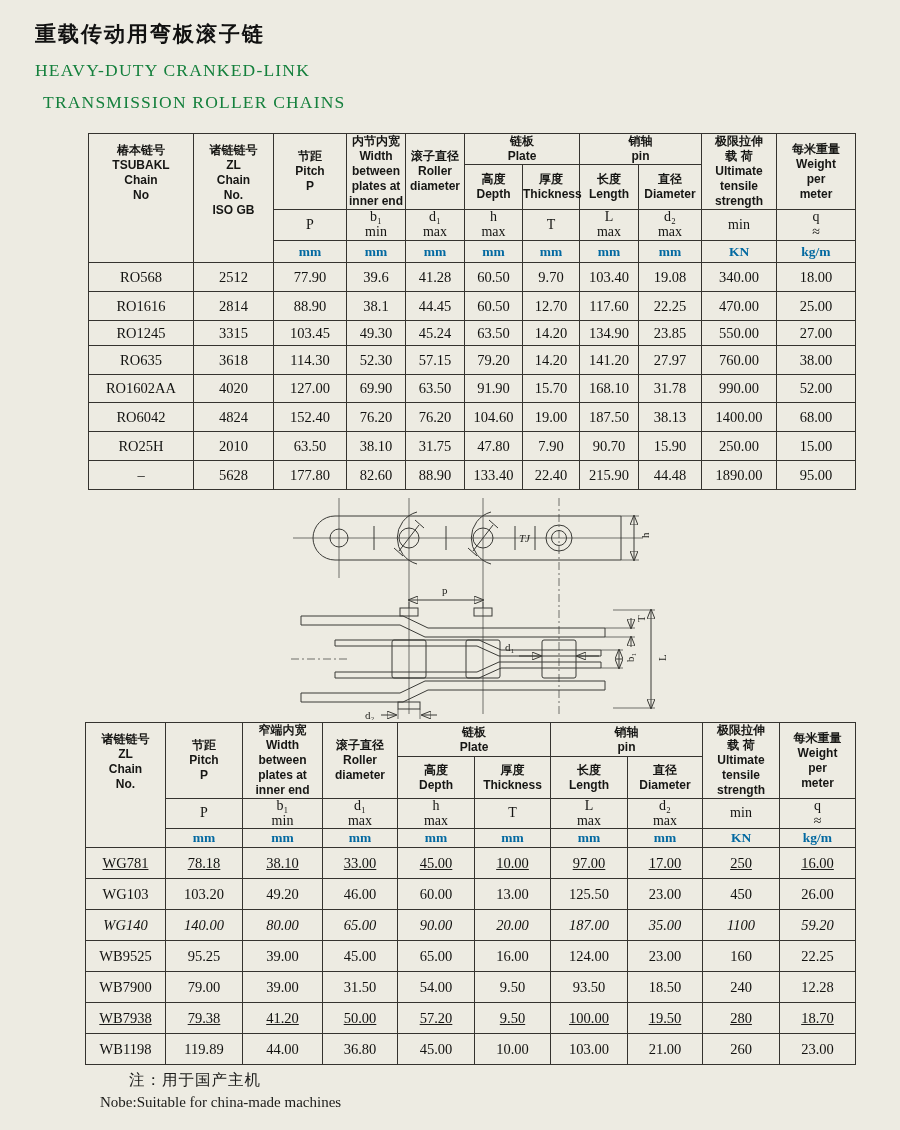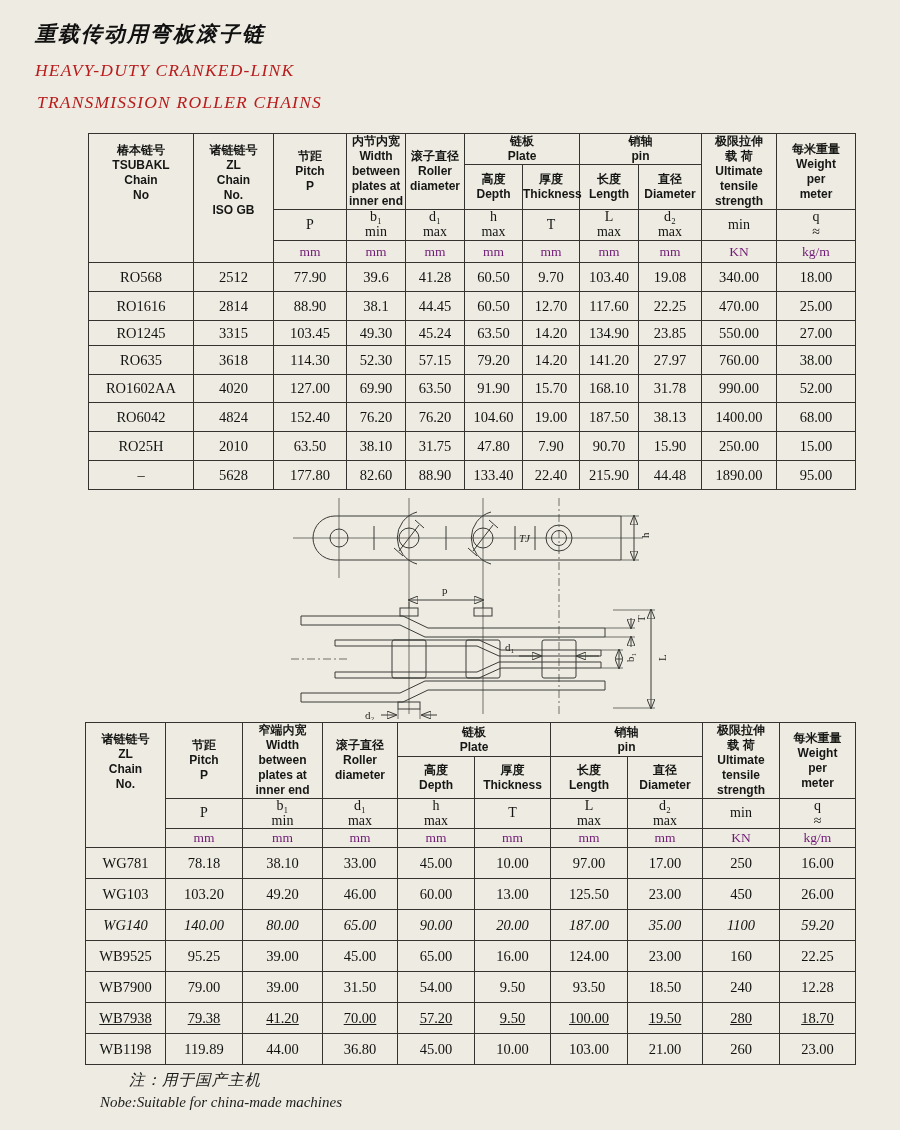--- a/index.html
+++ b/index.html
@@ -2,42 +2,42 @@
 <html><head>
 <meta charset="utf-8">
 <style>
   html,body{margin:0;padding:0;}
   body{
     width:900px;height:1130px;position:relative;
     background:#edebe2;
     font-family:"Liberation Sans","DejaVu Sans",sans-serif;
     color:#1c1c1a;overflow:hidden;
   }
-  .abs{position:absolute;font-style:italic;}
+  .abs{position:absolute;}
   
   .title-zh{left:35px;top:20px;font-size:21px;font-weight:bold;letter-spacing:2px;color:#111;}
-  .title-en{font-family:"Liberation Serif","DejaVu Serif",serif;font-size:17.5px;letter-spacing:1.2px;color:#b91c1c;}
+  .title-en{font-family:"Liberation Serif","DejaVu Serif",serif;font-size:17.5px;letter-spacing:1.2px;color:#15803d;}
   .title-en1{left:35px;top:60px;}
-  .title-en2{left:37px;top:92px;}
+  .title-en2{left:43px;top:92px;}
   
   table.spec{position:absolute;border-collapse:collapse;table-layout:fixed;}
   table.spec th,table.spec td{border:1px solid #35332f;box-sizing:border-box;padding:0;}
   th.hdr{
     font-family:"Liberation Sans","DejaVu Sans",sans-serif;
     font-weight:bold;font-size:12px;line-height:1.25;
     white-space:pre-line;text-align:center;vertical-align:middle;padding:2px 1px;color:#161614;
   }
   th.hdr.top{vertical-align:top;padding-top:9px;}
   tr.h-sym th{
     font-family:"Liberation Serif","DejaVu Serif",serif;font-weight:normal;
     font-size:14px;line-height:1.05;white-space:pre-line;text-align:center;color:#141412;
   }
   tr.h-unit th{
-    font-family:"Liberation Serif","DejaVu Serif",serif;font-weight:normal;
-    font-size:13.5px;text-align:center;color:#701a75;
+    font-family:"Liberation Serif","DejaVu Serif",serif;font-weight:bold;
+    font-size:13.5px;text-align:center;color:#0369a1;
   }
   table.spec td{
     font-family:"Liberation Serif","DejaVu Serif",serif;
     font-size:14.5px;text-align:center;vertical-align:middle;color:#121210;
   }
   
   .note-zh{left:97px;top:1070px;font-family:"Liberation Serif","DejaVu Serif",serif;font-size:15.5px;letter-spacing:1px;color:#1b1b19;margin-left:32px;}
   .note-en{left:100px;top:1094px;font-family:"Liberation Serif","DejaVu Serif",serif;font-size:15px;color:#1b1b19;}
   
   svg.diagram{position:absolute;left:283px;top:490px;}
@@ -428,21 +428,21 @@
       <th>mm</th>
       <th>mm</th>
       <th>mm</th>
       <th>mm</th>
       <th>mm</th>
       <th>KN</th>
       <th>kg/m</th>
     </tr>
   </thead>
   <tbody>
-      <tr style="height: 31px;">
+      <tr style="height: 31px; text-decoration: underline;">
         <td>WG781</td>
         <td>78.18</td>
         <td>38.10</td>
         <td>33.00</td>
         <td>45.00</td>
         <td>10.00</td>
         <td>97.00</td>
         <td>17.00</td>
         <td>250</td>
         <td>16.00</td>
@@ -492,21 +492,21 @@
         <td>9.50</td>
         <td>93.50</td>
         <td>18.50</td>
         <td>240</td>
         <td>12.28</td>
       </tr>
       <tr style="height: 31px; text-decoration: underline;">
         <td>WB7938</td>
         <td>79.38</td>
         <td>41.20</td>
-        <td>70.00</td>
+        <td>50.00</td>
         <td>57.20</td>
         <td>9.50</td>
         <td>100.00</td>
         <td>19.50</td>
         <td>280</td>
         <td>18.70</td>
       </tr>
       <tr style="height: 31px;">
         <td>WB1198</td>
         <td>119.89</td>

